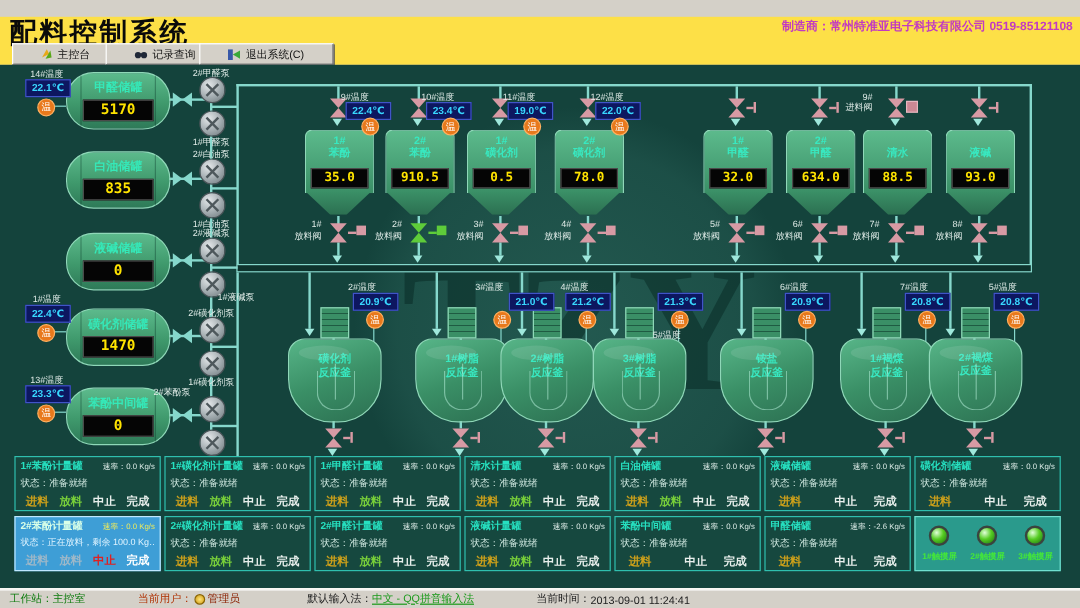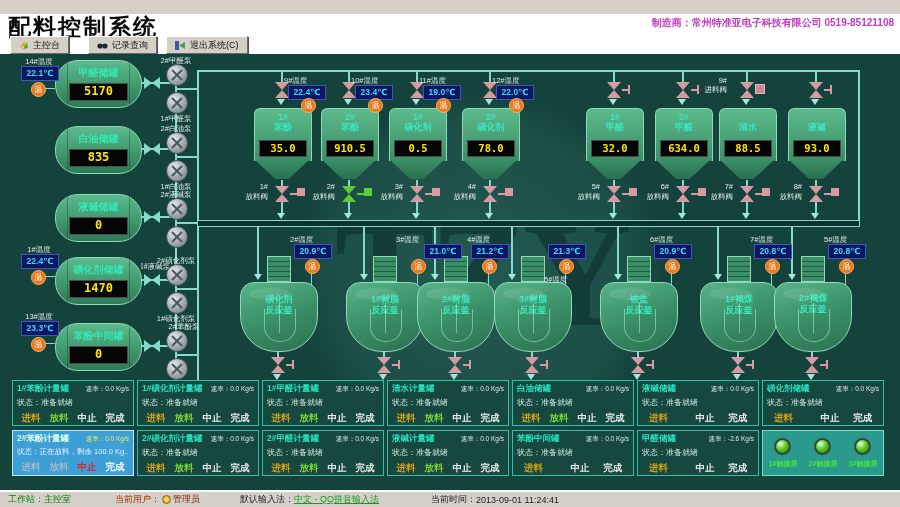--- a/index.html
+++ b/index.html
@@ -10,25 +10,25 @@
   .menubar{position:absolute;left:0;top:0;width:100%;height:14px;background:#d4d0c8;
     border-bottom:1px solid #a8a49c;display:flex;align-items:center;font-size:9px;color:#111;}
   .app-icon{width:9px;height:9px;margin:0 5px 0 4px;background:radial-gradient(circle at 40% 35%,#ffd040 20%,#d04818 60%,#8a2008);border-radius:2px;}
   .menu-item{padding:0 7px;height:14px;line-height:14px;}
   .win-controls{margin-left:auto;display:flex;gap:2px;padding-right:3px;}
   .wc{width:16px;height:11px;background:#d4d0c8;border:1px solid;border-color:#fff #555 #555 #fff;
     position:relative;font-size:9px;line-height:9px;text-align:center;color:#111;}
   .wc-min::after{content:"";position:absolute;left:3px;bottom:2px;width:7px;height:2px;background:#222;}
   .wc-res::after{content:"";position:absolute;left:4px;top:2px;width:6px;height:5px;border:1px solid #222;}
   
-  .header{position:absolute;left:0;top:14px;width:100%;height:40px;background:#ffffff;}
+  .header{position:absolute;left:0;top:14px;width:100%;height:40px;background:#fde047;}
   .page-title{position:absolute;left:8px;top:-2px;font-size:23px;font-weight:bold;color:#0a0a0a;letter-spacing:2px;}
   .hbtn{position:absolute;top:22px;height:16px;background:#d4d0c8;border:1px solid;
     border-color:#fff #6a6a6a #6a6a6a #fff;box-shadow:1px 1px 0 #555;font-size:9px;color:#111;
-    display:flex;align-items:center;gap:4px;padding:0 8px;cursor:default;}
+    display:flex;align-items:center;gap:4px;padding:0 23px;cursor:default;}
   .hinfo{position:absolute;right:6px;top:2px;text-align:right;font-size:10px;line-height:13px;white-space:nowrap;}
   .hinfo .l1{color:#7b3fb8;font-weight:bold;}
   .hinfo .l2{color:#c23ac2;font-weight:bold;}
   .hinfo .sp{display:inline-block;width:28px;}
   
   .diagram{position:absolute;left:0;top:54px;width:900px;height:436px;background:#14433c;overflow:hidden;}
   .watermark{position:absolute;left:288px;top:28px;width:384px;height:384px;border-radius:50%;
     background:radial-gradient(circle,rgba(70,140,126,.30) 0%,rgba(70,140,126,.16) 55%,rgba(70,140,126,0) 68%);
     display:flex;align-items:center;justify-content:center;z-index:0;}
   .watermark span{font-size:150px;font-weight:bold;color:rgba(9,44,38,.55);letter-spacing:-6px;font-family:"Liberation Serif","DejaVu Serif",serif;}
@@ -194,28 +194,28 @@
       <div class="lbl" style="left: 140px; top: 60px; width: 72px; text-align: center;">1#甲醛泵</div>
       <div class="pipe" style="left: 176px; top: 34px; width: 22px; height: 2px;"></div>
       <div class="lbl" style="left: 140px; top: 70px; width: 72px; text-align: center;">2#白油泵</div>
       <div class="pump" style="left: 166px; top: 78px;"></div>
       <div class="pump" style="left: 166px; top: 106px;"></div>
       <div class="lbl" style="left: 140px; top: 128px; width: 72px; text-align: center;">1#白油泵</div>
       <div class="pipe" style="left: 176px; top: 102px; width: 22px; height: 2px;"></div>
       <div class="lbl" style="left: 140px; top: 136px; width: 72px; text-align: center;">2#液碱泵</div>
       <div class="pump" style="left: 166px; top: 144px;"></div>
       <div class="pump" style="left: 166px; top: 172px;"></div>
-      <div class="lbl" style="left: 140px; top: 208px; width: 72px; text-align: left; font-family: Liberation Serif, serif;">1#液碱泵</div>
+      <div class="lbl" style="left: 140px; top: 189px; width: 72px; text-align: right;">1#液碱泵</div>
       <div class="pipe" style="left: 176px; top: 168px; width: 22px; height: 2px;"></div>
       <div class="lbl" style="left: 140px; top: 202px; width: 72px; text-align: center;">2#磺化剂泵</div>
       <div class="pump" style="left: 166px; top: 210px;"></div>
       <div class="pump" style="left: 166px; top: 238px;"></div>
       <div class="lbl" style="left: 140px; top: 260px; width: 72px; text-align: center;">1#磺化剂泵</div>
       <div class="pipe" style="left: 176px; top: 234px; width: 22px; height: 2px;"></div>
-      <div class="lbl" style="left: 148px; top: 268px; width: 72px; text-align: center;">2#苯酚泵</div>
+      <div class="lbl" style="left: 128px; top: 268px; width: 72px; ">2#苯酚泵</div>
       <div class="pump" style="left: 166px; top: 276px;"></div>
       <div class="pump" style="left: 166px; top: 304px;"></div>
       <div class="lbl" style="left: 140px; top: 326px; width: 72px; text-align: center;">1#苯酚泵</div>
       <div class="pipe" style="left: 176px; top: 300px; width: 22px; height: 2px;"></div>
       <div class="pipe" style="left: 281px; top: 18px; width: 2px; height: 12px;"></div>
       <div class="valve-v" style="left: 275px; top: 28px; --vc: #d79aa4;"></div>
       <div class="pipe" style="left: 290px; top: 35px; width: 6px; height: 2px; background: rgb(215, 154, 164);"></div>
       <div class="pipe" style="left: 296px; top: 31px; width: 2px; height: 9px; background: rgb(215, 154, 164);"></div>
       <div class="arr-d" style="left: 277px; top: 45px;"></div>
       <div class="lbl" style="left: 284px; top: 22px; width: 44px; text-align: left;">9#温度</div>
@@ -697,21 +697,21 @@
     <span class="sf" style="margin-left:8px;color:#0a7a0a;">
       <span>工作站：</span>
         <span>主控室</span>
     </span>
     <span class="sf" style="margin-left:44px;">
       <span style="color:#b03000;">当前用户：</span>
       <span class="key-icon"></span>
       <span style="color:#8a2000;">管理员</span>
     </span>
     <span class="sf" style="margin-left:40px;">
-      <span style="color:#222;">默认输入法：</span>
+      <span style="color:#222;margin-left:16px;">默认输入法：</span>
       <span style="color:#1a9a1a;text-decoration:underline;">中文 - QQ拼音输入法</span>
     </span>
     <span class="sf" style="margin-left:52px;color:#222;">
       <span>当前时间：</span>
         <span>2013-09-01 11:24:41</span>
     </span>
   </div>
 
 </div>
 

